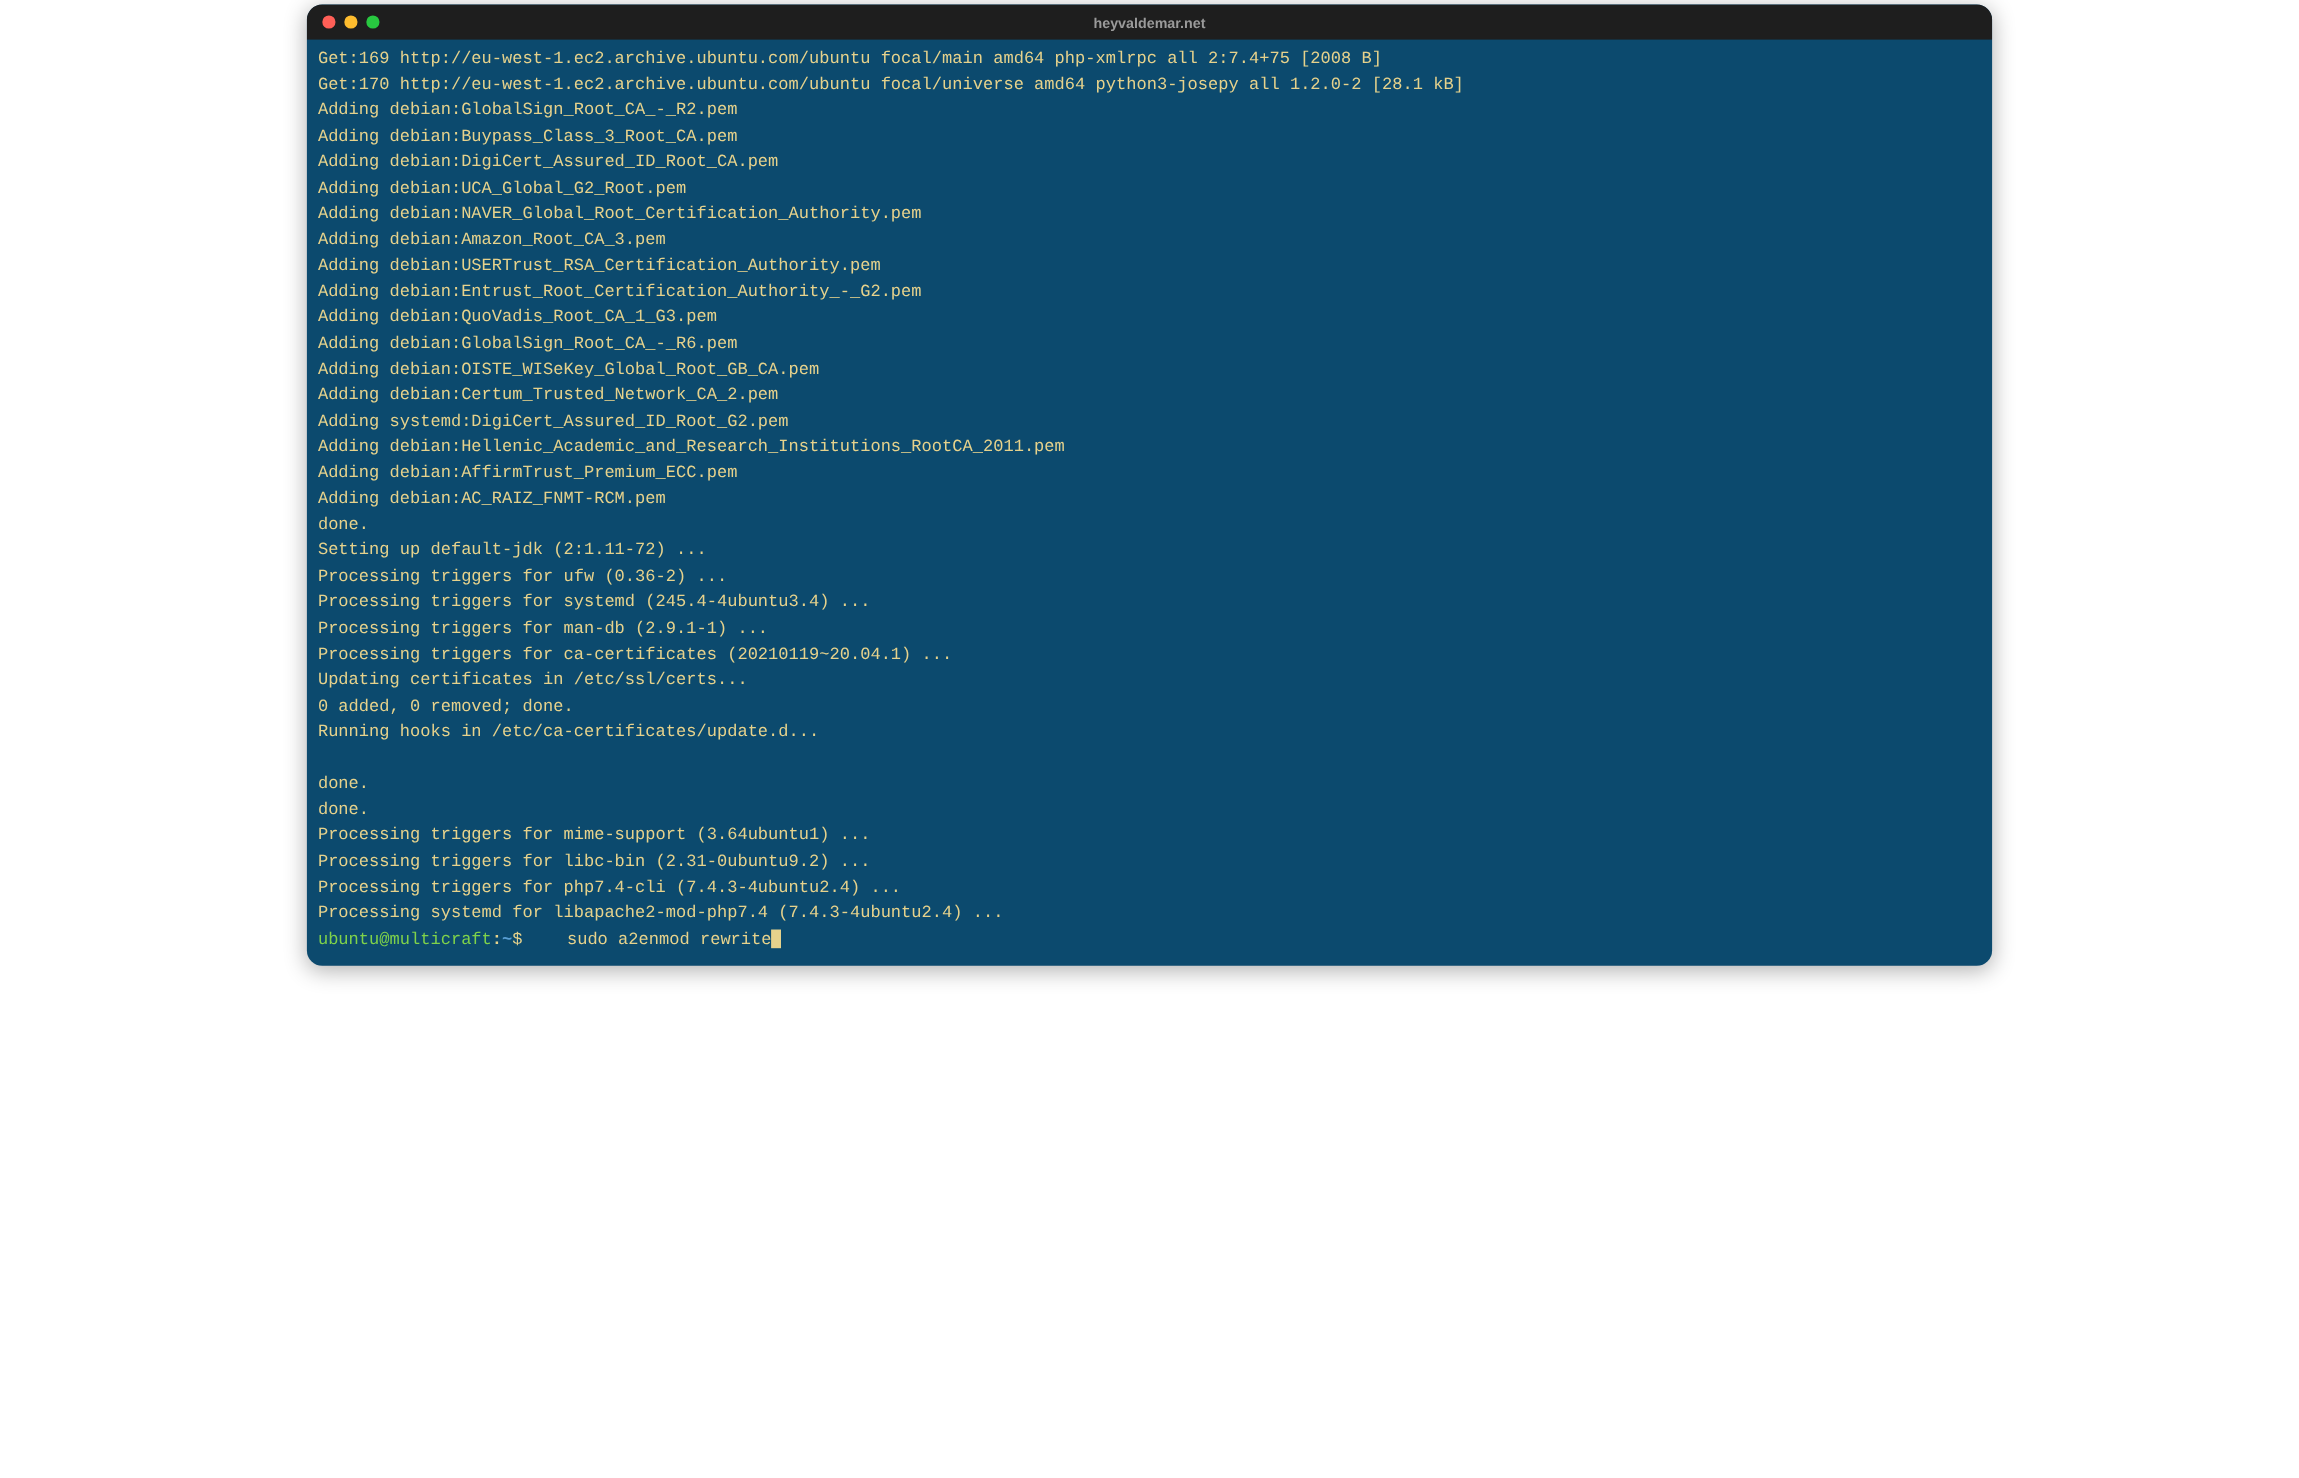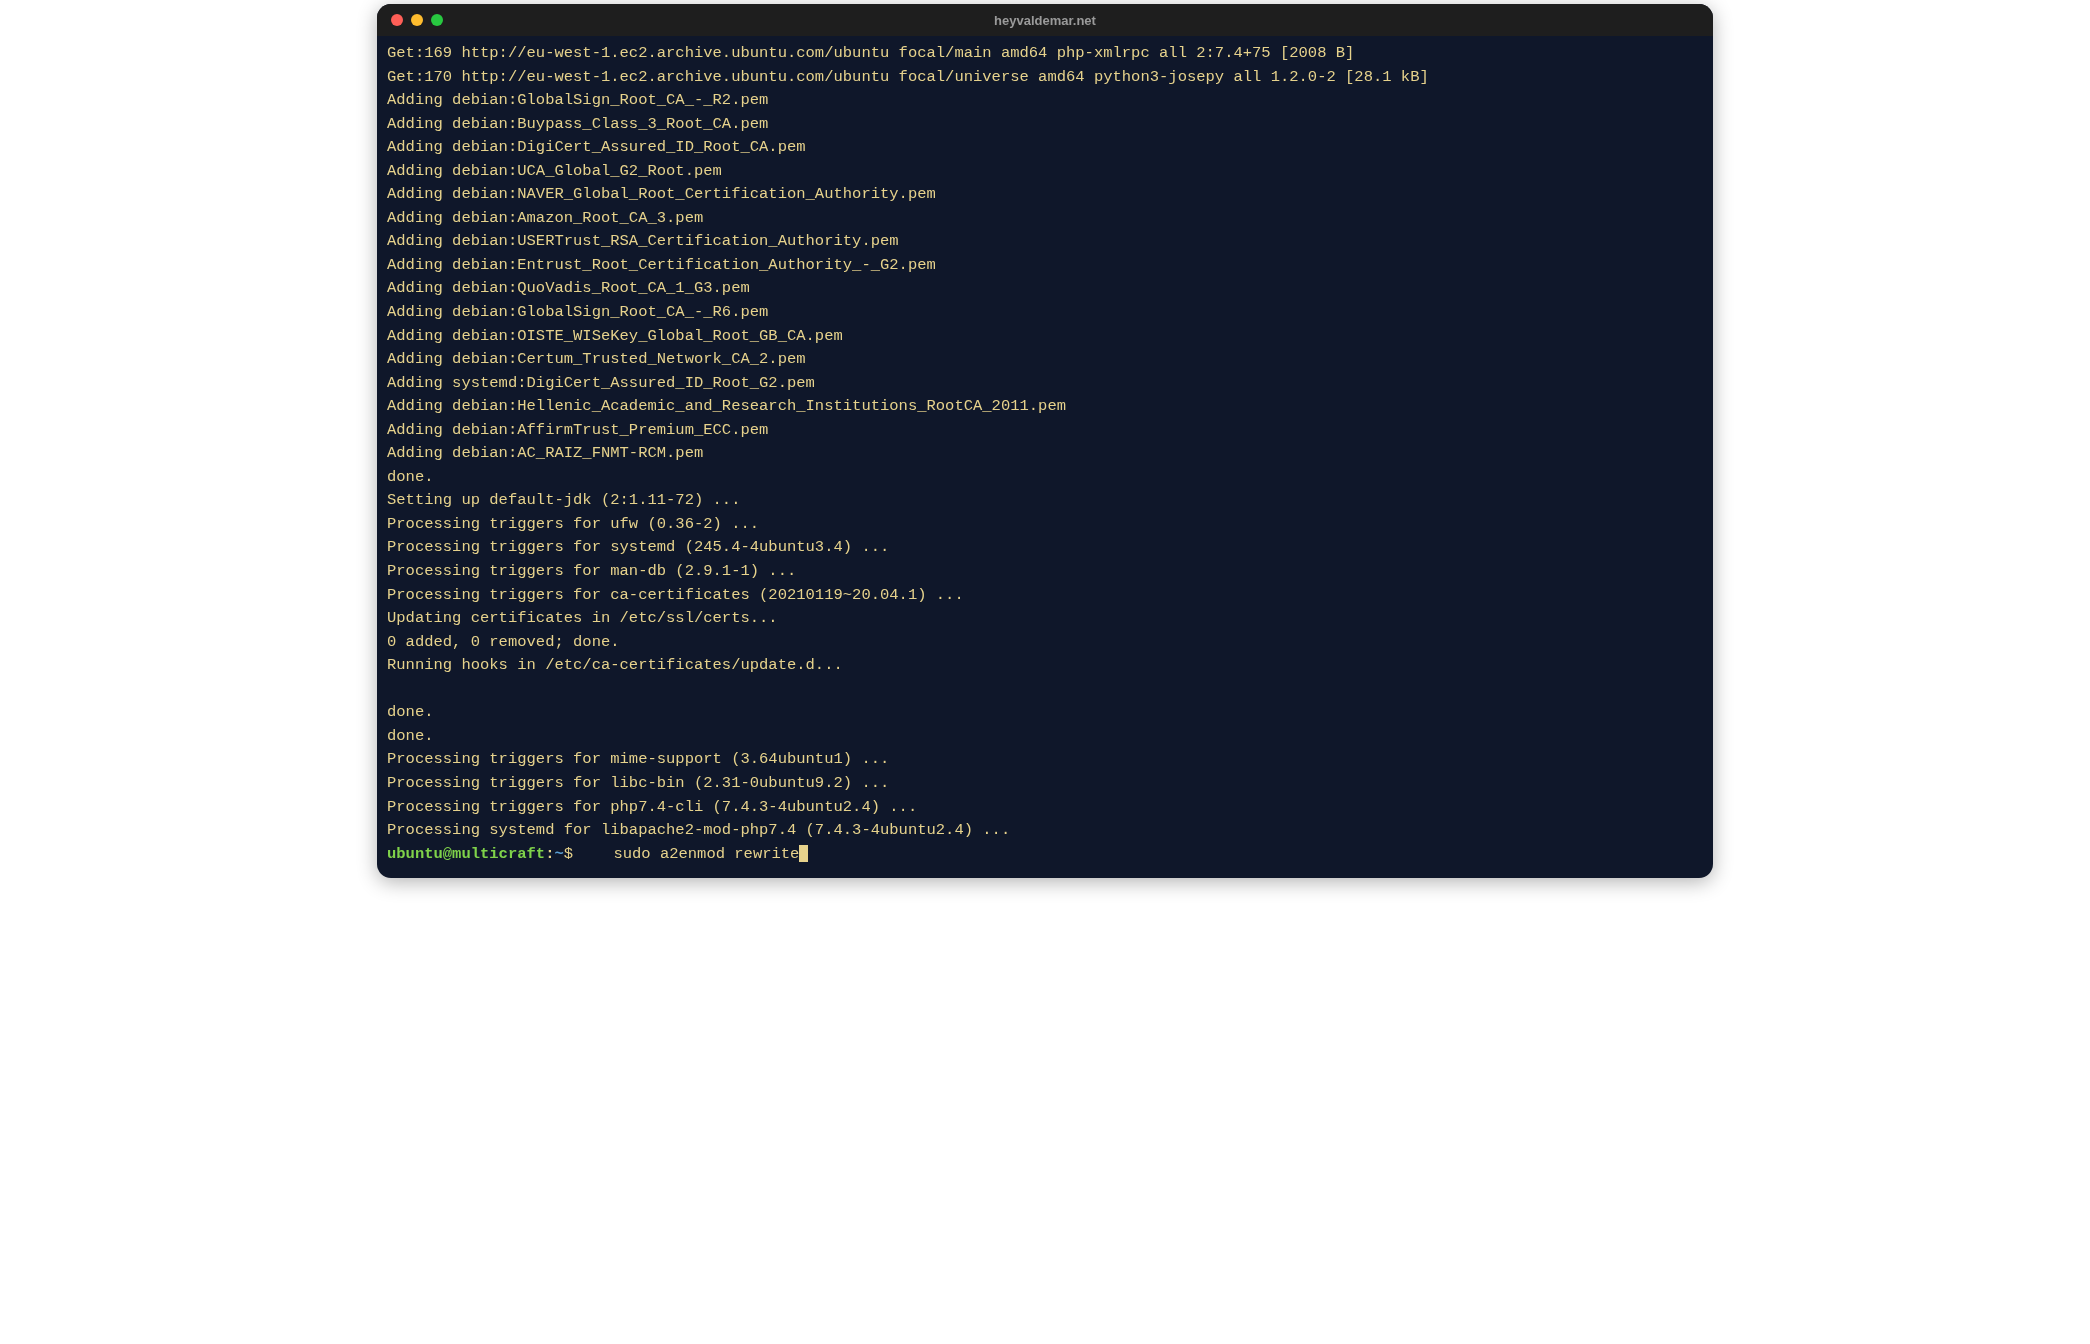--- a/index.html
+++ b/index.html
@@ -3,23 +3,23 @@
 <meta charset="utf-8">
 <style>
   html, body {
     margin: 0;
     padding: 0;
     background: #ffffff;
     width: 100%;
     height: 100%;
   }
   .window {
-    background: #0f172a;
+    background: #0c4a6e;
     border-radius: 14px;
-    width: 1336px;
+    width: 1532px;
     margin: 4px auto;
     box-shadow: 0 4px 20px rgba(0,0,0,0.3);
     overflow: hidden;
     font-family: "SF Mono", Menlo, Consolas, "Liberation Mono", monospace;
     color: #e6d28c;
   }
   .titlebar {
     height: 32px;
     display: flex;
     align-items: center;
@@ -51,21 +51,21 @@
     pointer-events: none;
   }
   .terminal {
     padding: 6px 10px 12px 10px;
     font-size: 15.5px;
     line-height: 1.52;
     white-space: pre;
     color: #e6d28c;
   }
   .line { color: #e6d28c; }
-  .prompt-user { color: #7fd24a; font-weight: bold; }
+  .prompt-user { color: #7fd24a; font-weight: normal; }
   .prompt-sep { color: #e6d28c; font-weight: bold; }
   .prompt-path { color: #5a9fd4; font-weight: bold; }
   .prompt-dollar { color: #e6d28c; }
   .cmd { color: #e6d28c; margin-left: 31px; }
   .cursor {
     display: inline-block;
     width: 9px;
     height: 17px;
     background: #e6d28c;
     vertical-align: text-bottom;

